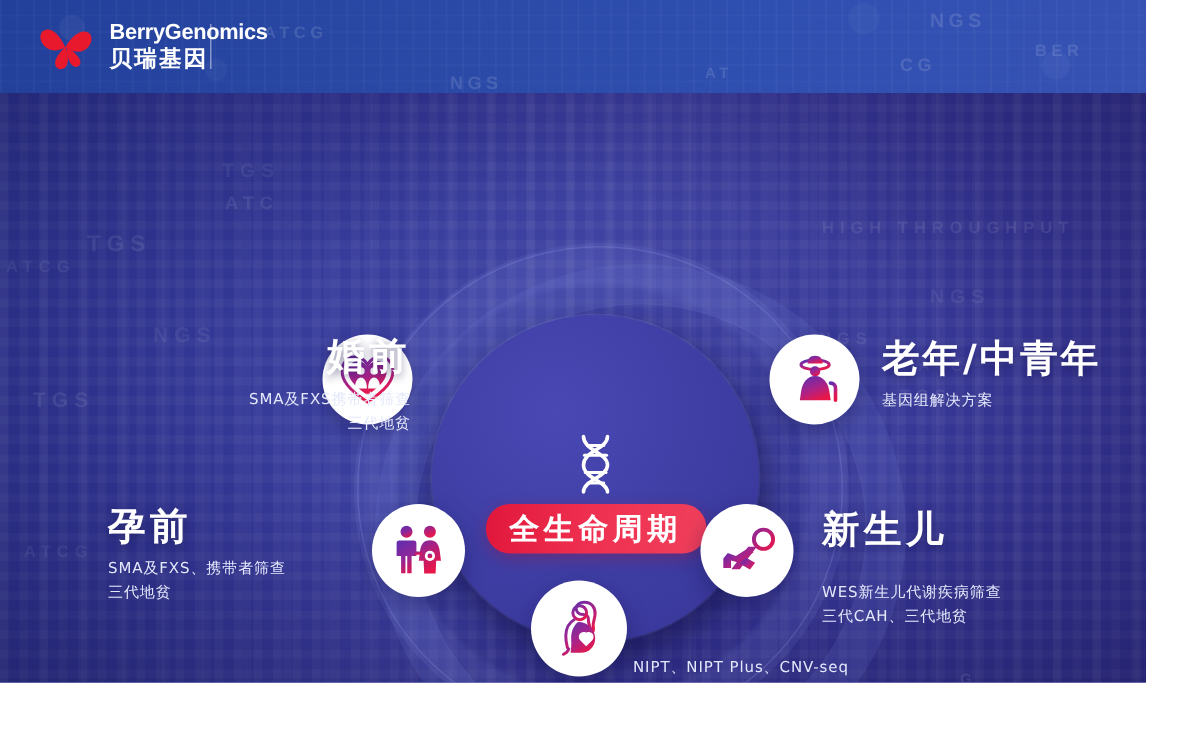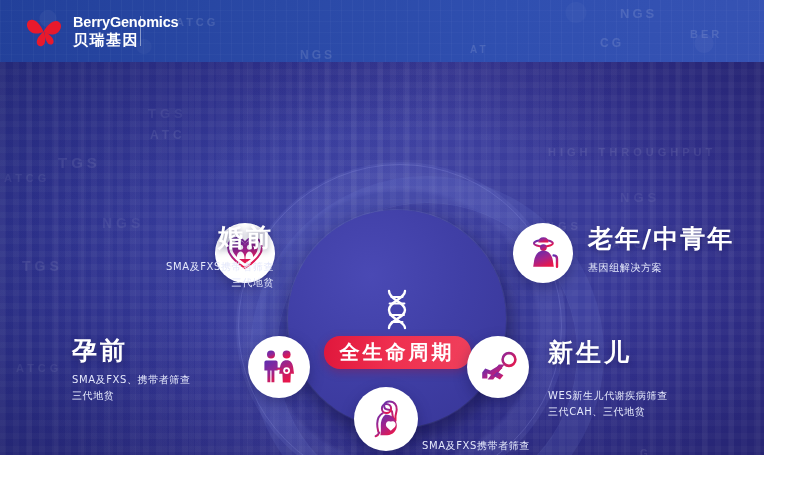--- a/index.html
+++ b/index.html
@@ -369,20 +369,21 @@
       <div class="ttl">孕前</div>
       <div class="lines">
         <div class="ln">SMA及FXS、携带者筛查</div>
         <div class="ln">三代地贫</div>
       </div>
     </div>
 
     <div class="grp ta-l" id="grp-yunqi">
       <div class="ttl">孕期</div>
       <div class="lines">
+        <div class="ln">NIPT、NIPT Plus、CNV-seq</div>
         <div class="ln">SMA及FXS携带者筛查</div>
 
       </div>
     </div>
 
     <div class="grp ta-l" id="grp-xinsheng">
       <div class="ttl">新生儿</div>
       <div class="lines">
         <div class="ln">WES新生儿代谢疾病筛查</div>
         <div class="ln">三代CAH、三代地贫</div>

